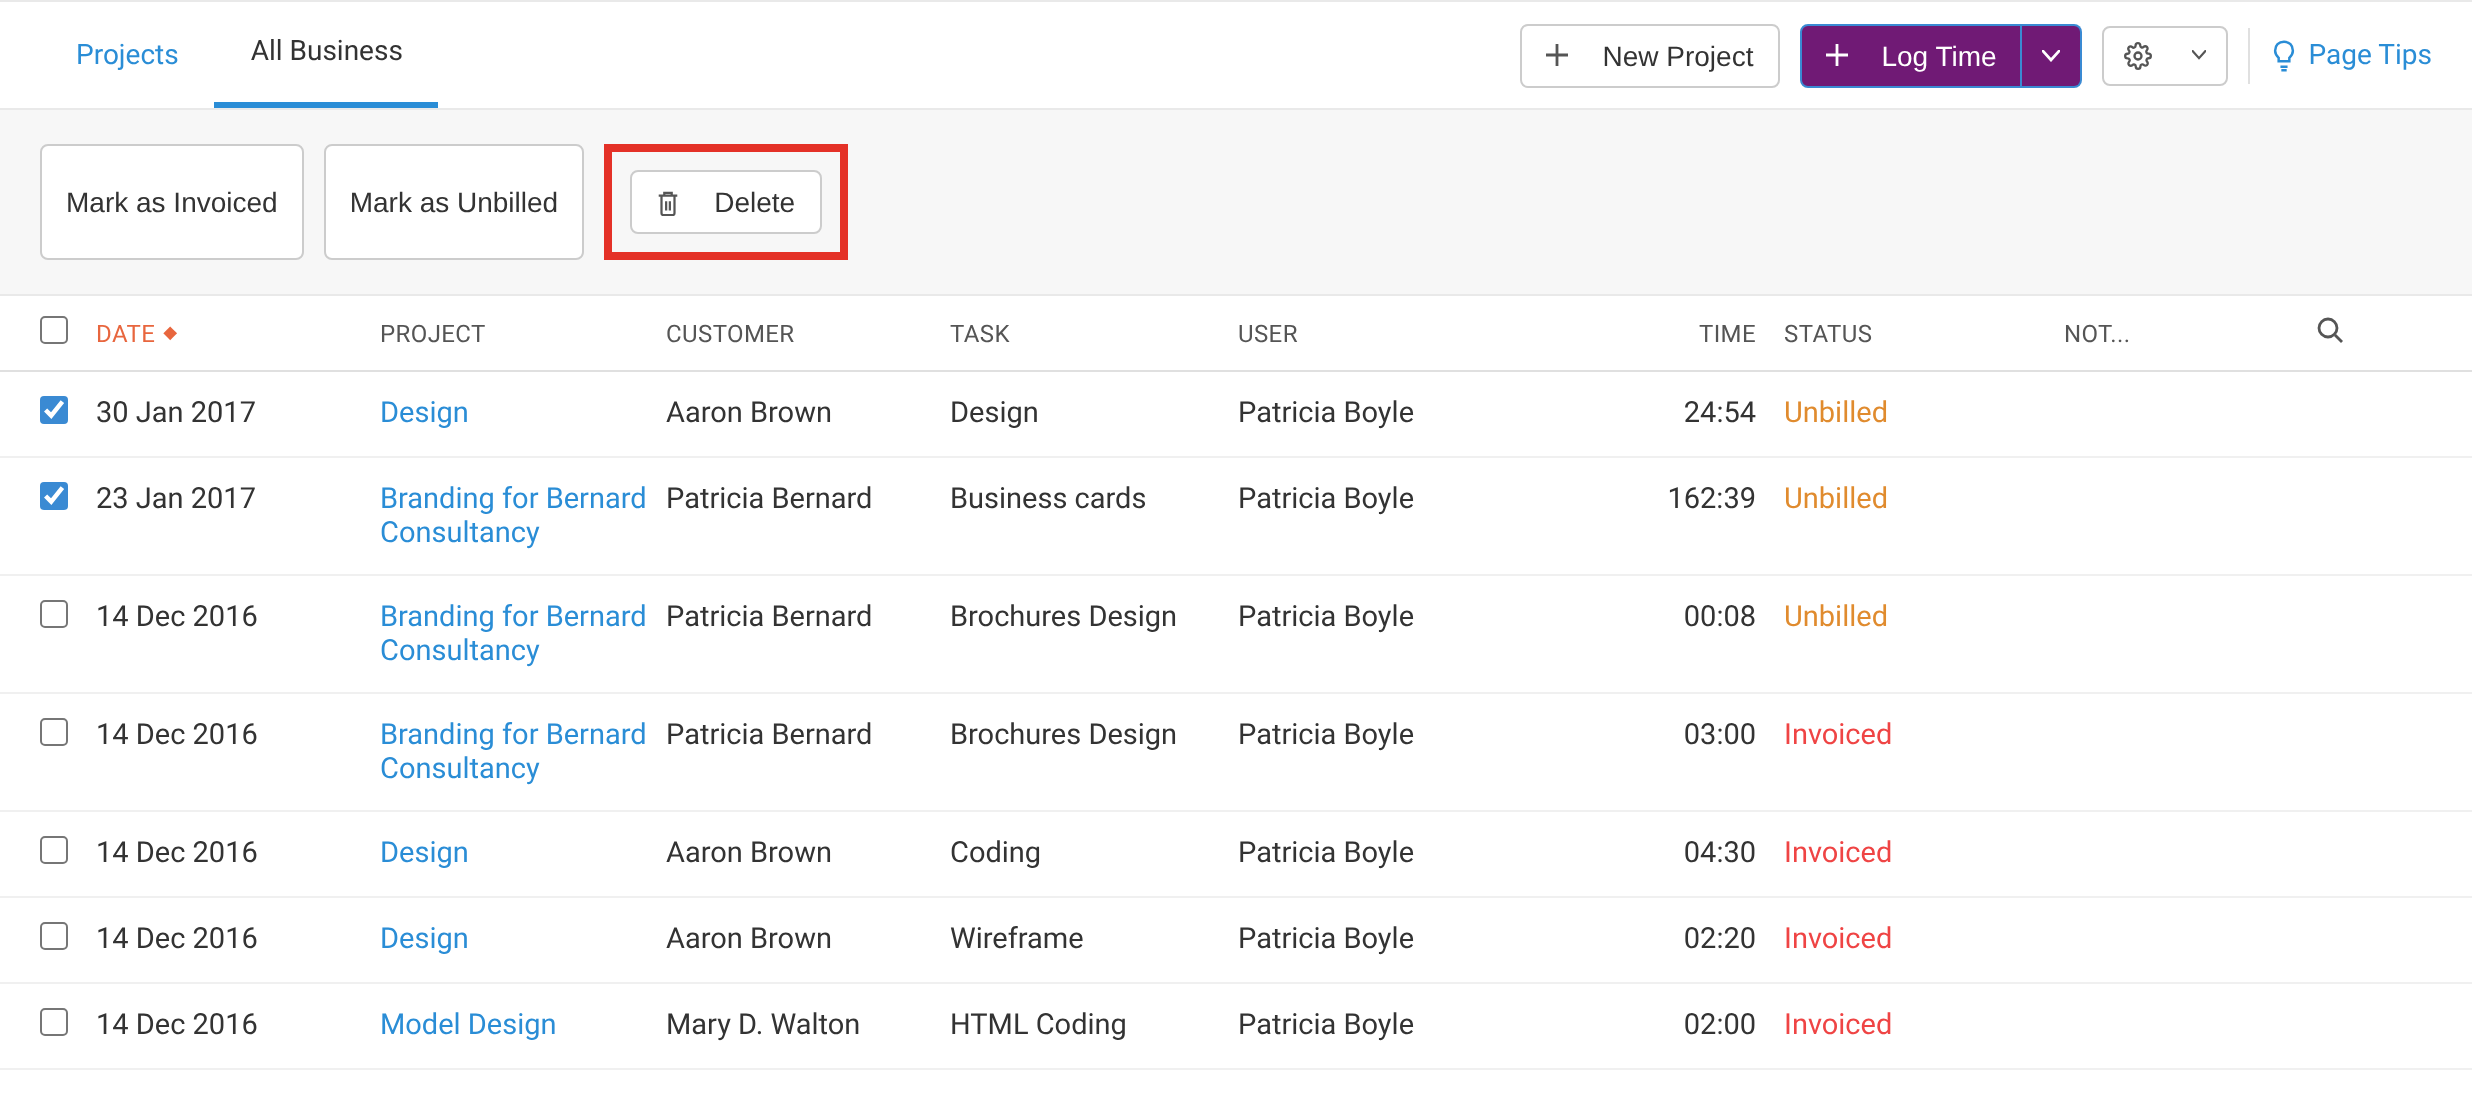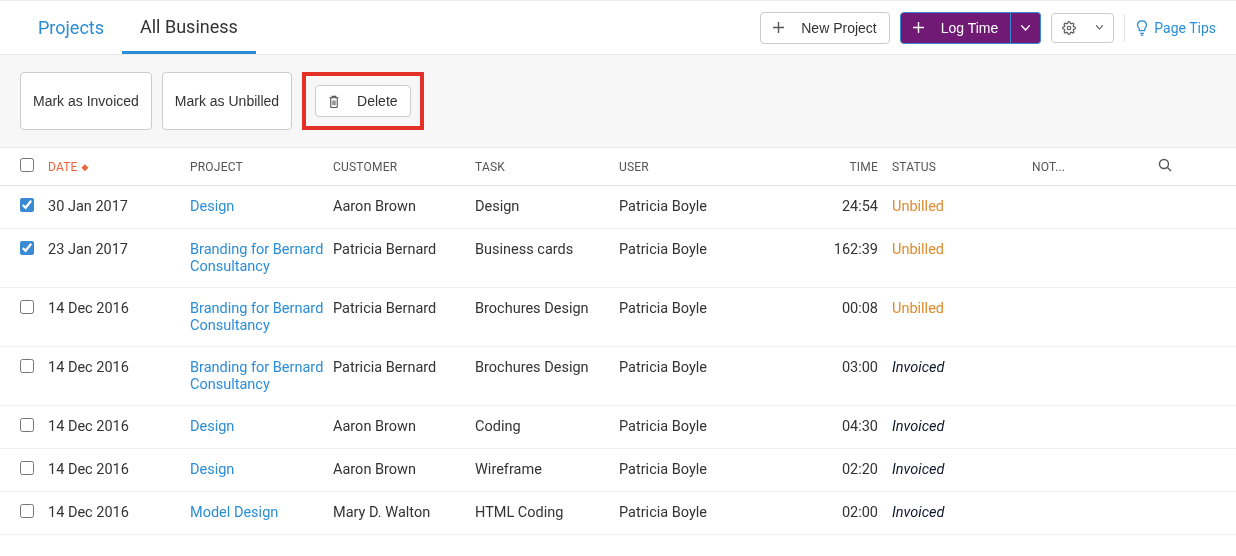--- a/index.html
+++ b/index.html
@@ -21,21 +21,21 @@
     padding: 0 20px;
     height: 55px;
   }
   .tabs { display: flex; align-items: stretch; height: 100%; }
   .tab {
     display: flex;
     align-items: center;
     padding: 0 18px;
     cursor: pointer;
     color: #555;
-    font-size: 18px;
+    font-size: 14px;
   }
   .tab.projects { color: #2a8dd6; }
   .tab.active {
     color: #333;
     border-bottom: 3px solid #2a8dd6;
     font-weight: 400;
   }
 
   .top-actions { display: flex; align-items: center; gap: 10px; }
 
@@ -116,21 +116,21 @@
   .row {
     display: flex;
     align-items: flex-start;
     padding: 12px 20px;
     border-bottom: 1px solid #f0f0f0;
     font-size: 14.5px;
   }
   .row .col-date { color: #333; }
   .row .col-project a { color: #2a8dd6; text-decoration: none; }
   .status-unbilled { color: #e08b2e; }
-  .status-invoiced { color: #0f172a; font-style: italic; }
+  .status-invoiced { color: #ef4444; }
 
   input[type="checkbox"] {
     width: 14px; height: 14px;
     cursor: pointer;
     accent-color: #3a8ad3;
   }
   .icon { display:inline-block; }
   svg { display: block; }
   .sort-ind { font-size: 9px; }
 </style>

